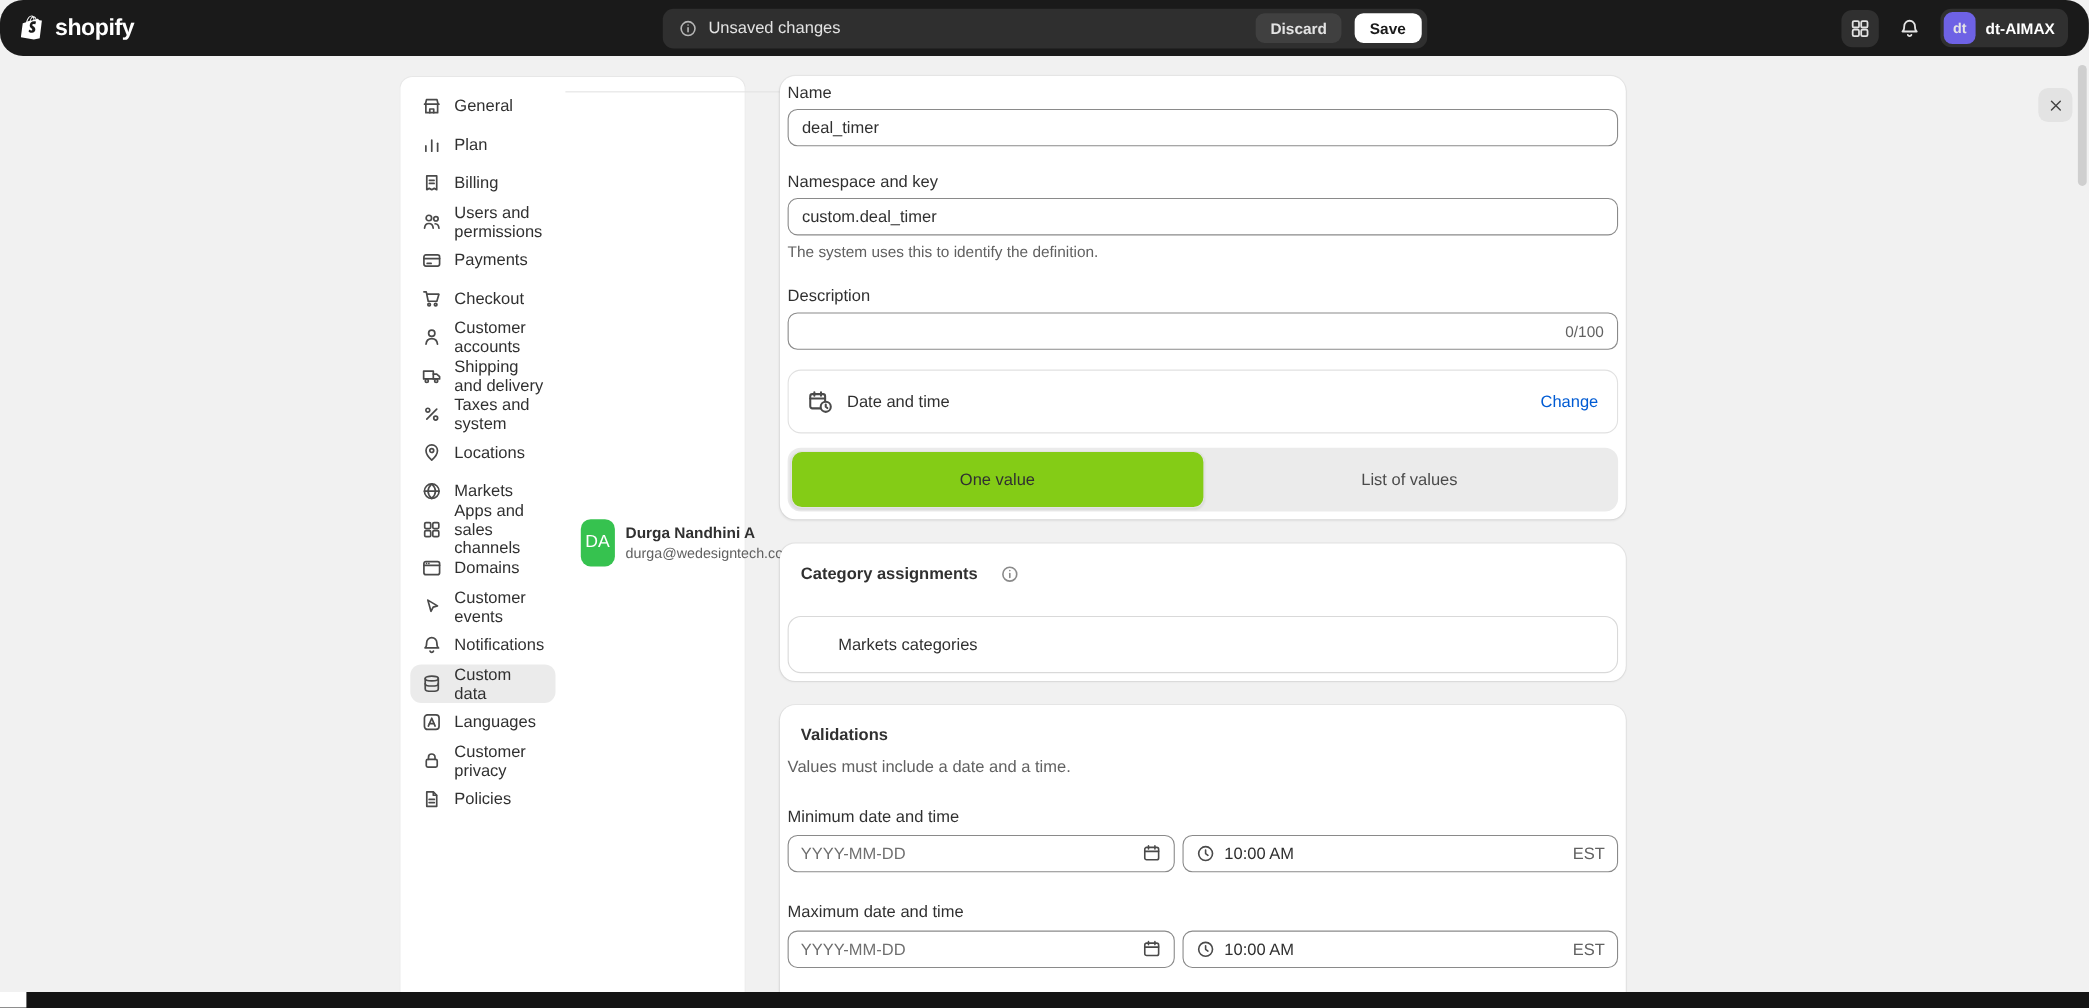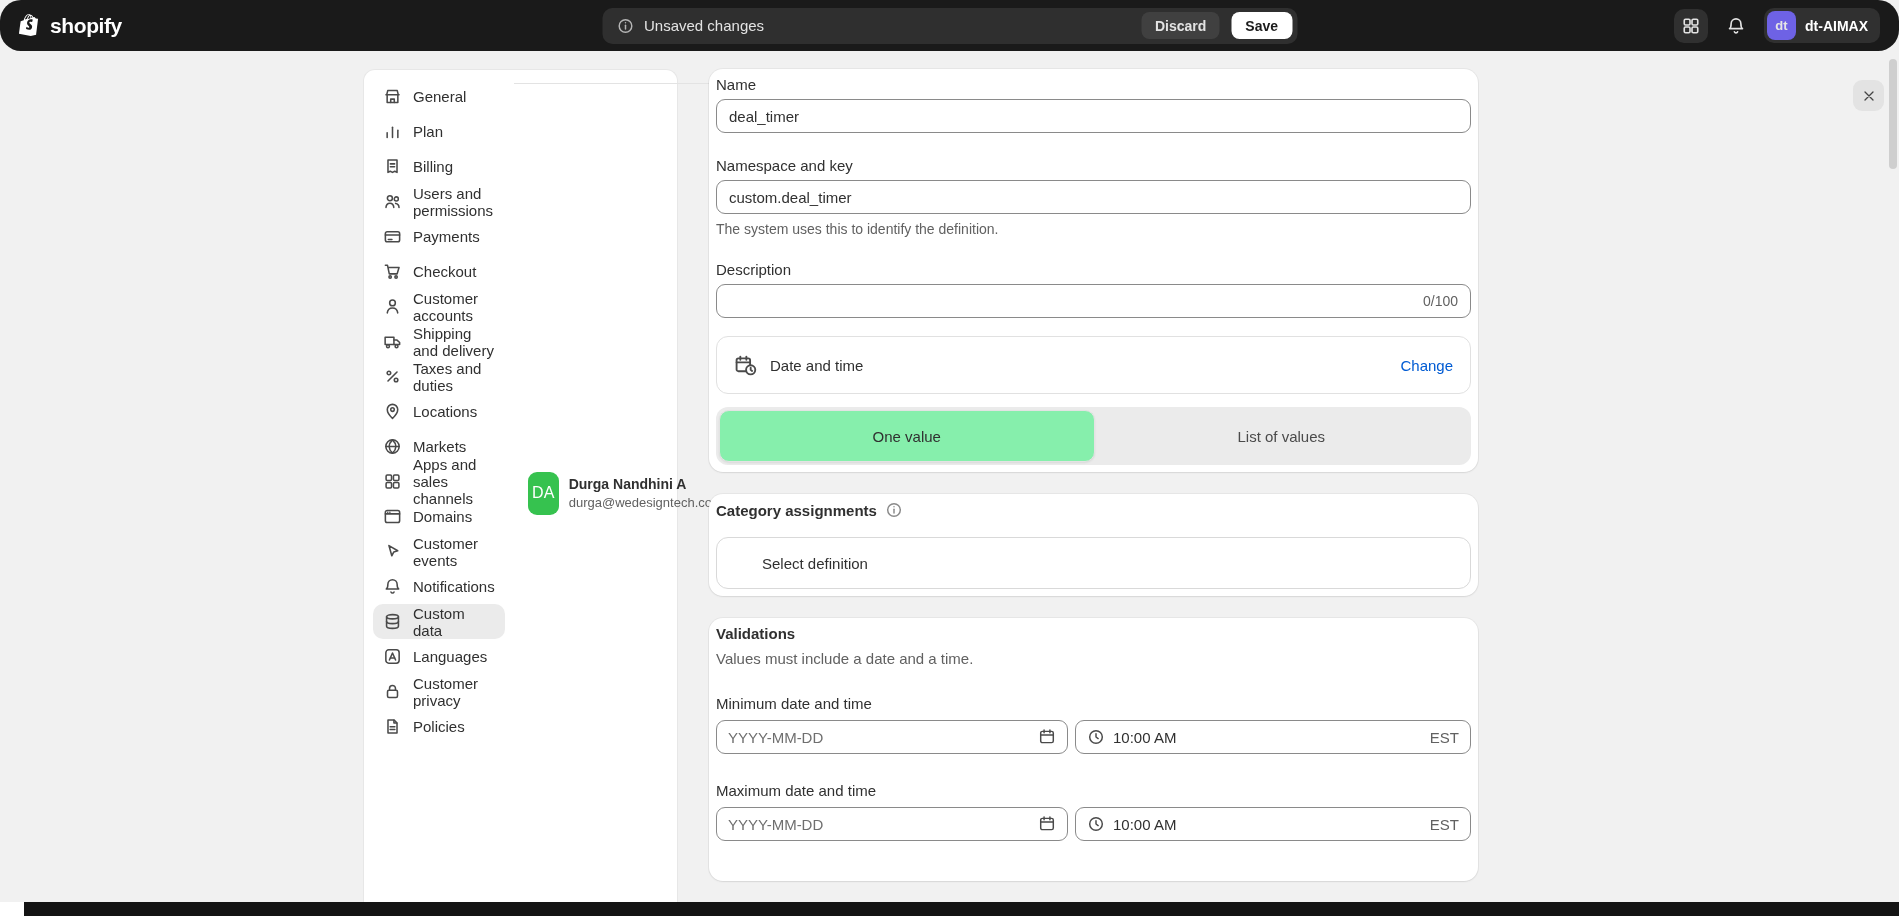--- a/index.html
+++ b/index.html
@@ -65,25 +65,25 @@
 
   .type-row{margin-top:18px;border:1px solid #e1e1e1;border-radius:12px;height:58px;display:flex;
     align-items:center;padding:0 17px;gap:13px;}
   .type-icon{width:23px;height:23px;color:#4a4a4a;flex:0 0 auto;}
   .type-label{font-size:15px;color:#303030;text-align:right;}
   .change-link{margin-left:auto;color:#005bd3;font-size:15px;text-decoration:none;cursor:pointer;}
 
   .segmented{margin-top:13px;background:#ebebeb;border-radius:12px;height:58px;display:flex;padding:3px;}
   .segment{flex:1;display:flex;align-items:center;justify-content:center;font-size:15px;color:#303030;
     border:none;border-radius:10px;background:transparent;cursor:pointer;font-family:inherit;}
-  .segment.active{background:#86efac;border:1px solid #e3e3e3;box-shadow:0 1px 2px rgba(0,0,0,.08);}
+  .segment.active{background:#84cc16;border:1px solid #e3e3e3;box-shadow:0 1px 2px rgba(0,0,0,.08);}
   .segment:not(.active){color:#4a4a4a;}
 
   .card-title-row{display:flex;align-items:center;gap:8px;}
-  .card-title{font-size:15px;font-weight:700;color:#303030;margin:0;}
+  .card-title{font-size:15px;font-weight:700;color:#303030;margin:12px;}
   .info-icon{width:18px;height:18px;color:#8a8a8a;cursor:pointer;}
   .select-box{margin-top:18px;width:100%;height:52px;border:1px solid #d9d9d9;border-radius:12px;
     background:#fff;display:flex;align-items:center;gap:10px;padding:0 15px;font-size:15px;color:#303030;
     cursor:pointer;font-family:inherit;}
   .plus-icon{width:20px;height:20px;color:#4a4a4a;flex:0 0 auto;}
 
   .subtitle{font-size:15px;color:#616161;margin:8px 0 0;}
   .v-label{display:block;font-size:15px;color:#303030;margin:28px 0 8px;}
   .dt-row{display:flex;gap:7px;}
   .date-field{flex:0 0 352px;border:1px solid #8a8a8a;border-radius:9px;height:34px;display:flex;
@@ -219,21 +219,21 @@
               <circle cx="11.4" cy="12" r="1.2"></circle>
             </svg></span>
           <span class="nav-label">Shipping and delivery</span>
         </div>
         <div class="nav-item">
           <span class="nav-icon"><svg viewBox="0 0 16 16" width="100%" height="100%" fill="none" stroke="currentColor" stroke-width="1.3" stroke-linecap="round" stroke-linejoin="round">
               <path d="M4.2 11.8 11.8 4.2"></path>
               <circle cx="5" cy="5" r="1.5"></circle>
               <circle cx="11" cy="11" r="1.5"></circle>
             </svg></span>
-          <span class="nav-label">Taxes and duties</span>
+          <span class="nav-label">Taxes and system</span>
         </div>
         <div class="nav-item">
           <span class="nav-icon"><svg viewBox="0 0 16 16" width="100%" height="100%" fill="none" stroke="currentColor" stroke-width="1.3" stroke-linecap="round" stroke-linejoin="round">
               <path d="M8 13.8S3.6 9.9 3.6 6.4a4.4 4.4 0 0 1 8.8 0c0 3.5-4.4 7.4-4.4 7.4z"></path>
               <circle cx="8" cy="6.4" r="1.5"></circle>
             </svg></span>
           <span class="nav-label">Locations</span>
         </div>
         <div class="nav-item">
           <span class="nav-icon"><svg viewBox="0 0 16 16" width="100%" height="100%" fill="none" stroke="currentColor" stroke-width="1.3" stroke-linecap="round" stroke-linejoin="round">
@@ -356,21 +356,21 @@
       <div class="card-title-row">
         <h3 class="card-title">Category assignments</h3>
         <span class="info-icon"><svg viewBox="0 0 16 16" width="100%" height="100%" fill="none" stroke="currentColor" stroke-width="1.3" stroke-linecap="round" stroke-linejoin="round">
               <circle cx="8" cy="8" r="5.6"></circle>
               <path d="M8 7.4v3.2"></path>
               <path d="M8 5.1h.01"></path>
             </svg></span>
       </div>
       <button class="select-box">
         <span class="plus-icon"></span>
-        <span>Select definition</span>
+        <span>Markets categories</span>
       </button>
     </section>
 
     <section class="card card-validations">
       <h3 class="card-title">Validations</h3>
       <p class="subtitle">Values must include a date and a time.</p>
 
       <label class="v-label">Minimum date and time</label>
       <div class="dt-row">
         <div class="date-field">

